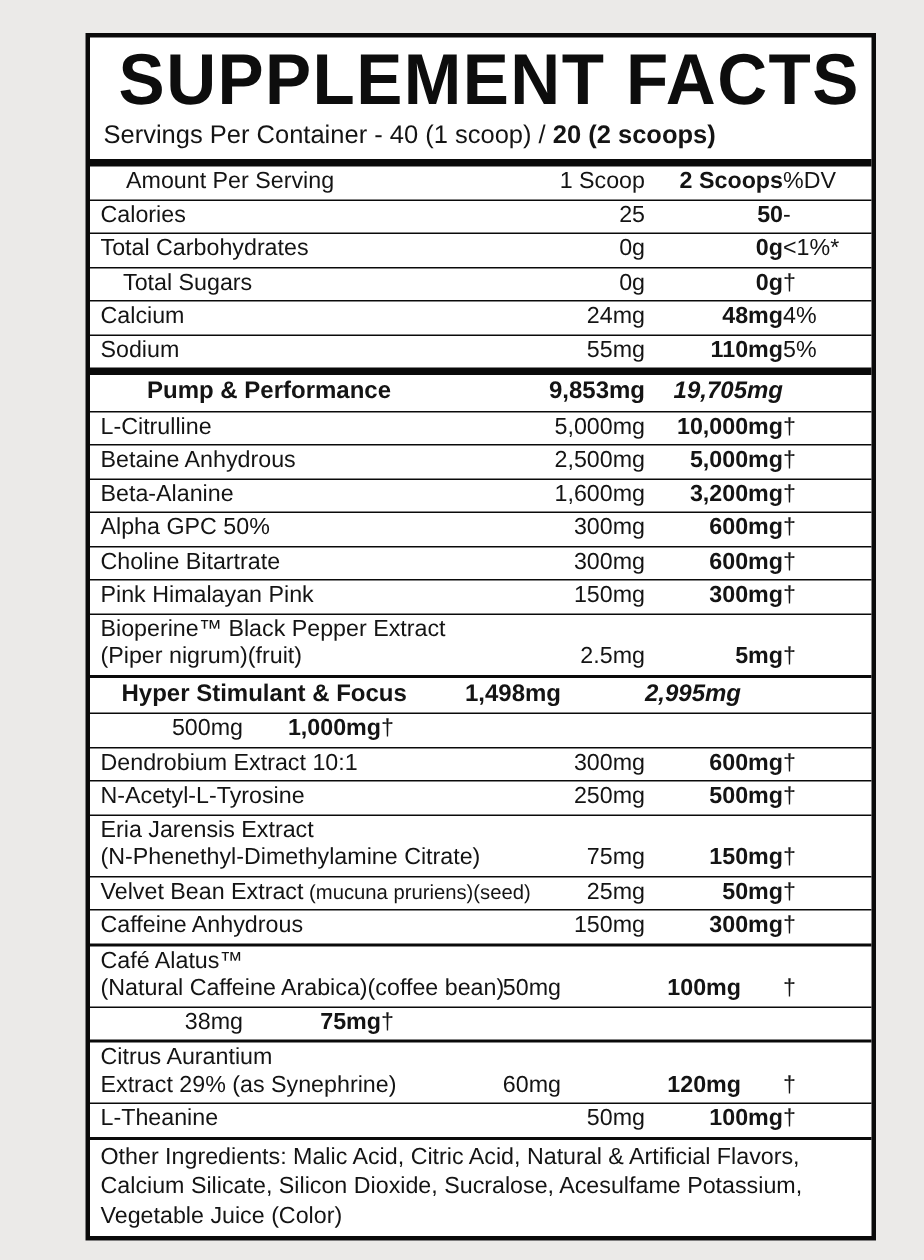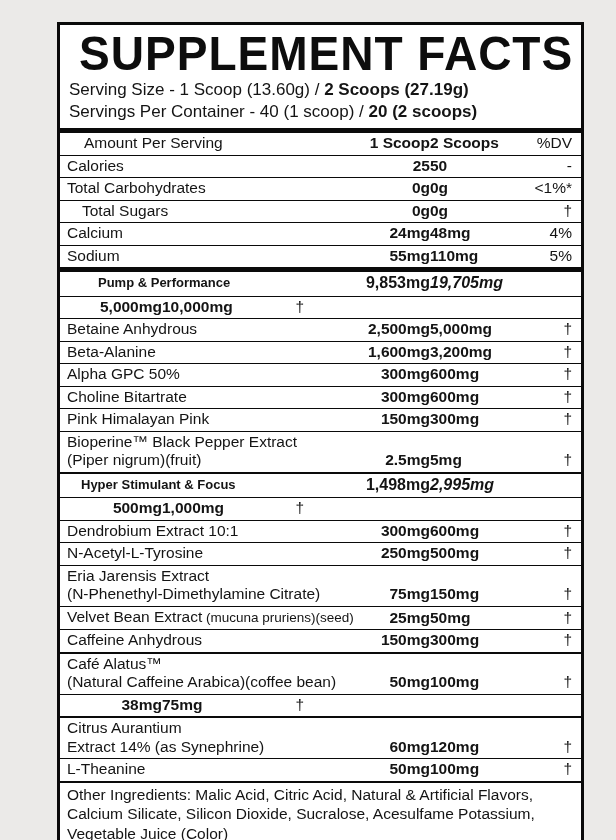--- a/index.html
+++ b/index.html
@@ -35,46 +35,45 @@
   .serv b{font-weight:700;}
   .tbl{display:block;}
   .row{
     display:flex;
     align-items:flex-end;
     padding:1px 9px 2px 7px;
     border-top:1.5px solid #0a0a0a;
     font-size:15.5px;
     line-height:18.5px;
   }
-  .row.b-medium{border-top:2.5px solid #0a0a0a;}
+  .row.b-medium{border-top:2.5px solid #0a0a0a;gap:28px;}
   .row.b-thick{border-top:5px solid #0a0a0a;padding-left:24px;}
   .cell{color:#141414;}
   .name{flex:1;white-space:pre;min-width:0;}
   .name .name2{font-size:13.5px;}
-  .c1{width:95px;text-align:right;white-space:nowrap;font-weight:bold;}
-  .c2{width:92px;font-weight:700;white-space:nowrap;}
-  .c3{width:50px;text-align:right;white-space:nowrap;}
+  .c1{width:95px;text-align:right;white-space:nowrap;}
+  .c2{width:92px;text-align:right;font-weight:700;white-space:nowrap;}
+  .c3{width:50px;text-align:left;white-space:nowrap;}
   .t-section{padding-top:2px;padding-bottom:3px;}
-  .t-section .name{font-weight:700;padding-left:14px;font-size:13px;}
+  .t-section .name{font-weight:700;padding-left:14px;font-size:16px;}
   .t-section .c1{font-weight:700;font-size:16px;text-align:right;}
   .t-section .c2{font-size:16px;font-style:italic;}
   .t-indent .name{padding-left:15px;}
   .other{
     border-top:2.5px solid #0a0a0a;
     padding:2px 9px 4px 7px;
     font-size:15.5px;line-height:19.5px;color:#141414;
   }
 </style>
 </head>
 <body>
 
 <div class="label">
   <div class="hdr">
     <div class="title">SUPPLEMENT FACTS</div>
-    <div class="serv"><span>Serving Size - 1 Scoop (13.60g) / </span><b>2 Scoops (27.19g)</b></div>
     <div class="serv"><span>Servings Per Container - 40 (1 scoop) / </span><b>20 (2 scoops)</b></div>
   </div>
 
   <div class="tbl">
       <div class="row b-thick t-header">
     <div class="cell name">Amount Per Serving</div>
     <div class="cell c1">1 Scoop</div>
     <div class="cell c2">2 Scoops</div>
     <div class="cell c3">%DV</div>
   </div>
@@ -108,20 +107,21 @@
     <div class="cell c2">110mg</div>
     <div class="cell c3">5%</div>
   </div>
       <div class="row b-thick t-section">
     <div class="cell name">Pump &amp; Performance</div>
     <div class="cell c1">9,853mg</div>
     <div class="cell c2">19,705mg</div>
     <div class="cell c3"></div>
   </div>
       <div class="row b-thin t-item">
+    <div class="cell name">L-Citrulline</div>
     <div class="cell c1">5,000mg</div>
     <div class="cell c2">10,000mg</div>
     <div class="cell c3">†</div>
   </div>
       <div class="row b-thin t-item">
     <div class="cell name">Betaine Anhydrous</div>
     <div class="cell c1">2,500mg</div>
     <div class="cell c2">5,000mg</div>
     <div class="cell c3">†</div>
   </div>
@@ -205,21 +205,21 @@
     <div class="cell c2">100mg</div>
     <div class="cell c3">†</div>
   </div>
       <div class="row b-thin t-item">
     <div class="cell c1">38mg</div>
     <div class="cell c2">75mg</div>
     <div class="cell c3">†</div>
   </div>
       <div class="row b-medium t-item">
     <div class="cell name">Citrus Aurantium
-Extract 14% (as Synephrine)</div>
+Extract 29% (as Synephrine)</div>
     <div class="cell c1">60mg</div>
     <div class="cell c2">120mg</div>
     <div class="cell c3">†</div>
   </div>
       <div class="row b-thin t-item">
     <div class="cell name">L-Theanine</div>
     <div class="cell c1">50mg</div>
     <div class="cell c2">100mg</div>
     <div class="cell c3">†</div>
   </div>

